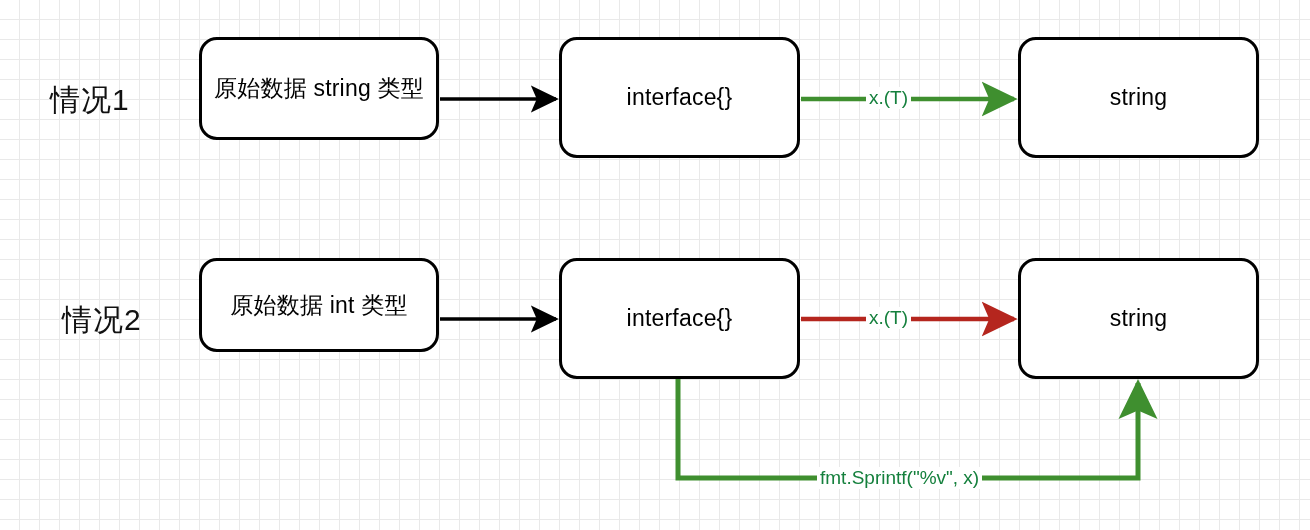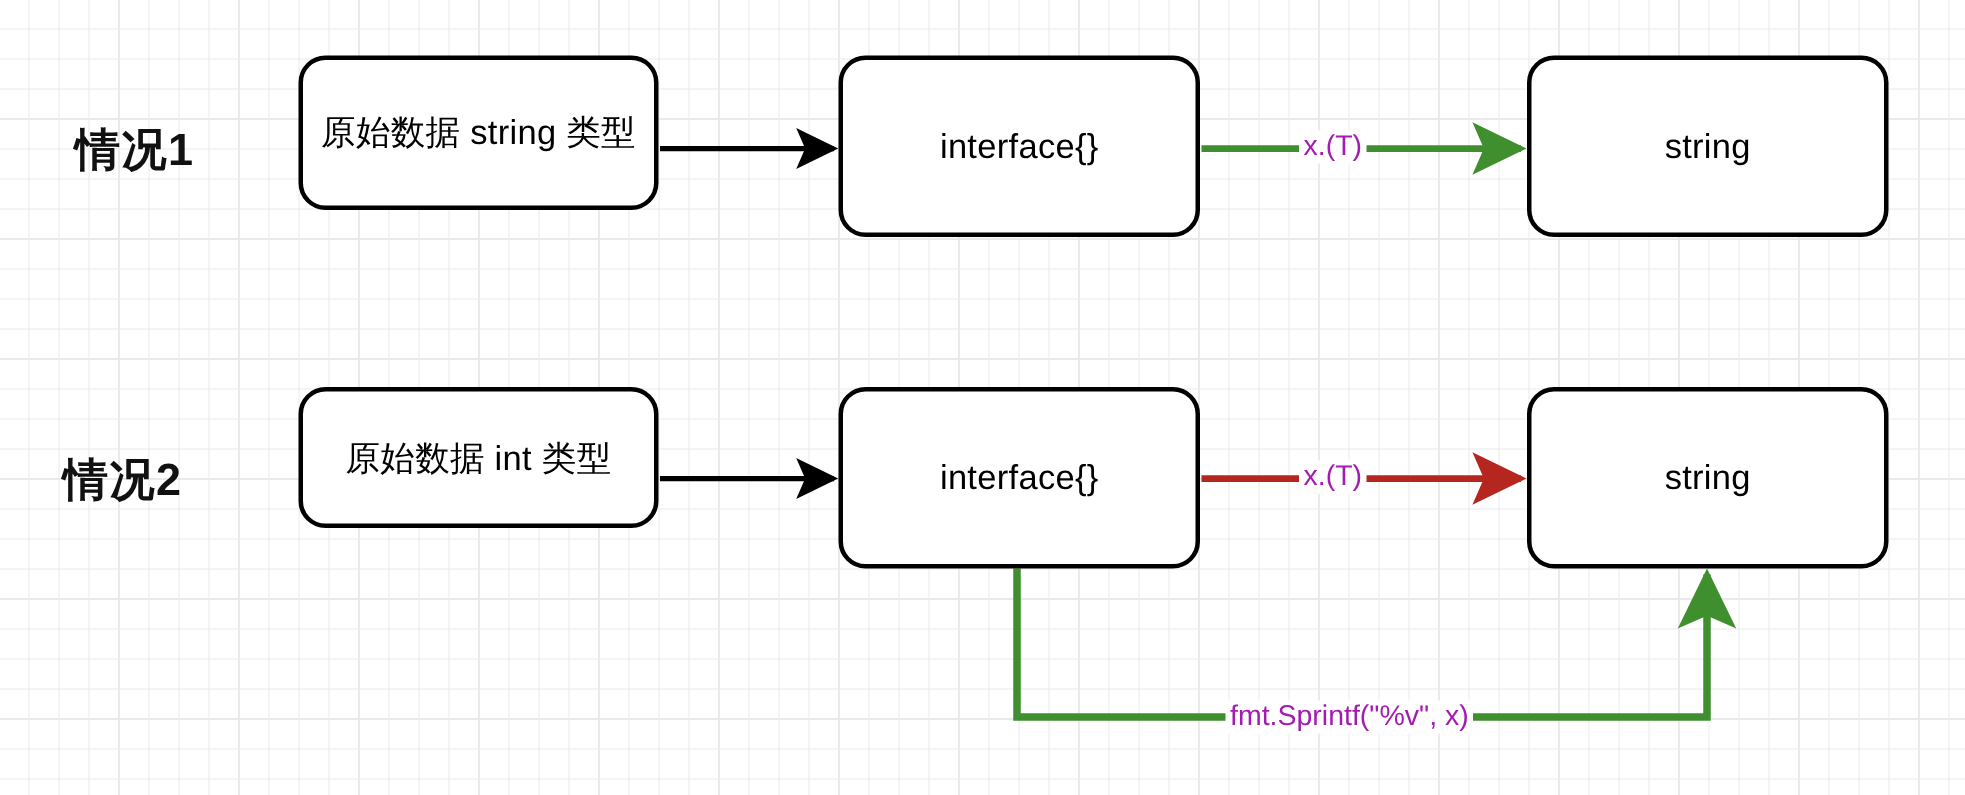--- a/index.html
+++ b/index.html
@@ -42,30 +42,30 @@
   }
   .node-label {
     font-size: 23px;
     color: #000000;
     letter-spacing: 0.2px;
     white-space: nowrap;
   }
   .case-label {
     position: absolute;
     font-size: 30px;
-    font-weight: bold;
+    font-weight: normal;
     color: #111111;
     letter-spacing: 1px;
     white-space: nowrap;
     z-index: 3;
   }
   .edge-label {
     position: absolute;
     font-size: 19px;
-    color: #a21caf;
+    color: #15803d;
     background: #ffffff;
     padding: 0 3px;
     white-space: nowrap;
     z-index: 4;
   }
   .watermark {
     position: absolute;
     right: 14px;
     bottom: 10px;
     font-size: 17px;
@@ -112,21 +112,21 @@
   <div class="node" style="left:559px; top:37px; width:241px; height:121px;">
     <span class="node-label">interface{}</span>
   </div>
 
   <div class="node" style="left:1018px; top:37px; width:241px; height:121px;">
     <span class="node-label">string</span>
   </div>
 
   <div class="edge-label" style="left:866px; top:87px;">x.(T)</div>
 
-  <div class="case-label" style="left:42px; top:300px;">情况2</div>
+  <div class="case-label" style="left:62px; top:300px;">情况2</div>
 
   <div class="node" style="left:199px; top:258px; width:240px; height:94px;">
     <span class="node-label">原始数据 int 类型</span>
   </div>
 
   <div class="node" style="left:559px; top:258px; width:241px; height:121px;">
     <span class="node-label">interface{}</span>
   </div>
 
   <div class="node" style="left:1018px; top:258px; width:241px; height:121px;">

